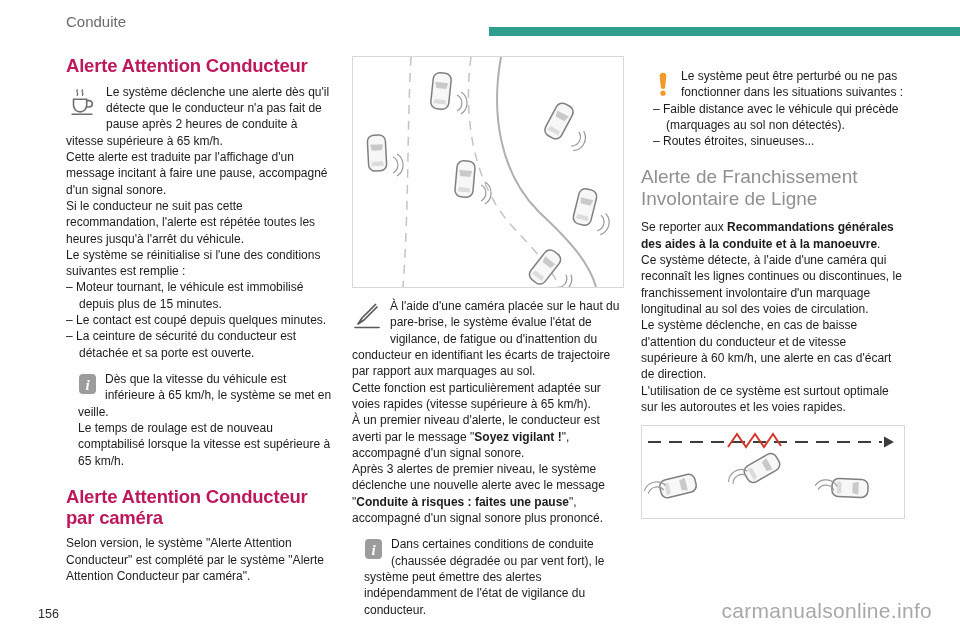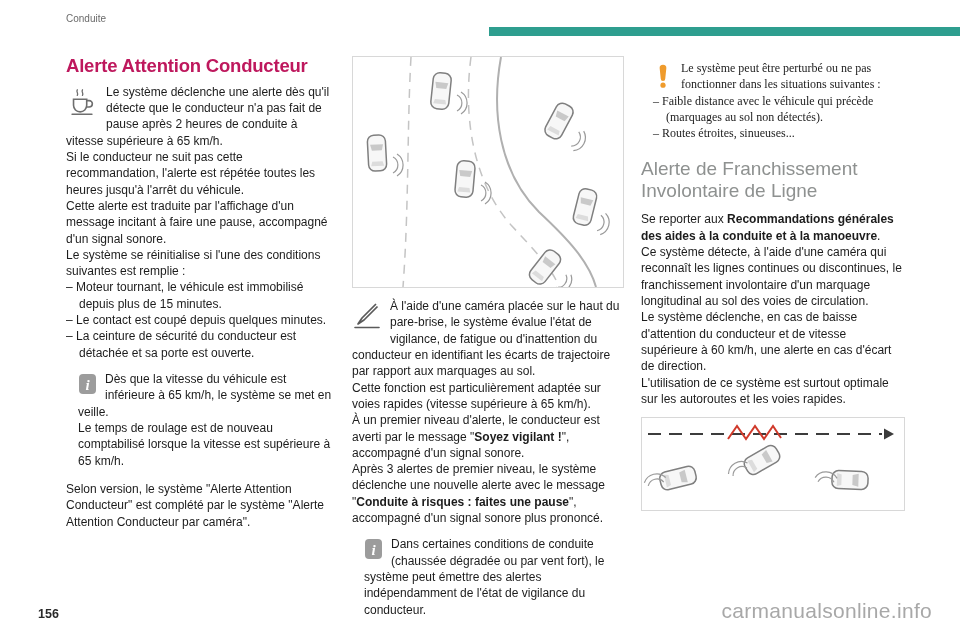--- a/index.html
+++ b/index.html
@@ -1,40 +1,40 @@
 <!DOCTYPE html>
 <html><head>
 <meta charset="utf-8">
 <style>
   html,body{margin:0;padding:0;}
   body{
     width:960px;height:640px;position:relative;overflow:hidden;
     background:#ffffff;color:#1c1c1c;
     font-family:"Liberation Sans", sans-serif;
   }
-  .page-header{position:absolute;left:66px;top:13px;font-size:10px;color:#6b6b6b;}
+  .page-header{position:absolute;left:66px;top:13px;font-size:15px;color:#6b6b6b;}
   .teal-bar{position:absolute;left:489px;top:27px;width:471px;height:9px;background:#2e9e8f;}
   .col{position:absolute;top:56px;font-size:12px;line-height:1.36;}
   #col1{left:66px;width:270px;}
   #col2{left:352px;width:272px;}
   #col3{left:641px;width:264px;}
   h1{margin:0 0 7px 0;}
   .h-black{font-size:18.5px;font-weight:700;color:#be185d;line-height:1.12;letter-spacing:-0.2px;}
   .h-black2{margin-top:18px;}
   .h-gray{font-size:19px;font-weight:400;color:#8e9190;line-height:1.18;margin:16px 0 9px 0;}
   p{margin:0;}
   .bullet{padding-left:13px;text-indent:-13px;}
   .icon-float{float:left;margin:2px 8px 2px 0;}
   .block{margin:10px 0 12px 0;padding-left:12px;}
   .block::after{content:"";display:block;clear:both;}
   .lead::after{content:"";display:block;clear:both;}
   .img-frame{width:100%;border:1px solid #d8d8d8;background:#fff;margin:0 0 10px 0;box-sizing:border-box;}
   .img-frame2{margin:10px 0 0 0;}
   .bold{font-weight:700;margin-top:22px;}
-  .page-number{position:absolute;left:38px;top:607px;font-size:12.5px;font-weight:700;color:#2a2a2a;}
+  .page-number{position:absolute;left:38px;top:607px;font-size:12.5px;font-weight:400;color:#2a2a2a;}
   .watermark{position:absolute;right:28px;top:599px;font-size:21px;color:#a8a8a8;letter-spacing:0.3px;margin-left:32px;}
   svg{display:block;}
   .inline-icon svg{display:block;}
 </style>
 </head>
 <body>
 
 <div class="page-header">Conduite</div>
 <div class="teal-bar"></div>
 
@@ -44,38 +44,39 @@
   <p class="lead">
     <span class="icon-float inline-icon">
       <svg width="32" height="32" viewBox="0 0 34 34">
         <path d="M12 4 c-1.6 2.4 1.6 3.6 0 6 M17.5 4 c-1.6 2.4 1.6 3.6 0 6" fill="none" stroke="#6e6e6e" stroke-width="1.4" stroke-linecap="round"></path>
         <path d="M8 14 h14 v6.5 a7 7 0 0 1 -14 0 z" fill="none" stroke="#6e6e6e" stroke-width="1.7"></path>
         <path d="M22 15.5 h2.6 a3.4 3.4 0 0 1 0 6.8 h-3" fill="none" stroke="#6e6e6e" stroke-width="1.7"></path>
         <path d="M6.5 30 h21" stroke="#6e6e6e" stroke-width="1.7" stroke-linecap="round"></path>
       </svg>
     </span><span>Le système déclenche une alerte dès qu'il détecte que le conducteur n'a pas fait de pause après 2 heures de conduite à vitesse supérieure à 65 km/h.</span>
   </p>
+  <p>Cette alerte est traduite par l'affichage d'un message incitant à faire une pause, accompagné d'un signal sonore.</p>
   <p>Si le conducteur ne suit pas cette recommandation, l'alerte est répétée toutes les heures jusqu'à l'arrêt du véhicule.</p>
-  <p>Cette alerte est traduite par l'affichage d'un message incitant à faire une pause, accompagné d'un signal sonore.</p>
   <p>Le système se réinitialise si l'une des conditions suivantes est remplie :</p>
   <p class="bullet">–  Moteur tournant, le véhicule est immobilisé depuis plus de 15 minutes.</p>
   <p class="bullet">–  Le contact est coupé depuis quelques minutes.</p>
   <p class="bullet">–  La ceinture de sécurité du conducteur est détachée et sa porte est ouverte.</p>
 
   <div class="block">
     <span class="icon-float inline-icon">
       <svg width="19" height="22" viewBox="0 0 19 22">
         <rect x="1" y="1" width="17" height="20" rx="4" fill="#9c9c9c"></rect>
         <text x="9.5" y="16.5" text-anchor="middle" font-family="Liberation Serif, serif" font-style="italic" font-weight="bold" font-size="15" fill="#ffffff">i</text>
       </svg>
     </span>
     <p>Dès que la vitesse du véhicule est inférieure à 65 km/h, le système se met en veille.</p>
     <p>Le temps de roulage est de nouveau comptabilisé lorsque la vitesse est supérieure à 65 km/h.</p>
   </div>
 
+  <h1 class="h-black h-black2">Alerte Attention Conducteur par caméra</h1>
   <p>Selon version, le système "Alerte Attention Conducteur" est complété par le système "Alerte Attention Conducteur par caméra".</p>
 </div>
 
 <div class="col" id="col2">
 
   <div class="img-frame">
     <svg width="270" height="230" viewBox="0 0 270 230">
       <defs>
         <g id="carA">
           <rect x="-9" y="-18" width="18" height="36" rx="6.5" fill="#f7f7f7" stroke="#7f7f7f" stroke-width="1.5"></rect>
@@ -124,21 +125,21 @@
         <rect x="1" y="1" width="17" height="20" rx="4" fill="#9c9c9c"></rect>
         <text x="9.5" y="16.5" text-anchor="middle" font-family="Liberation Serif, serif" font-style="italic" font-weight="bold" font-size="15" fill="#ffffff">i</text>
       </svg>
     </span>
     <p>Dans certaines conditions de conduite (chaussée dégradée ou par vent fort), le système peut émettre des alertes indépendamment de l'état de vigilance du conducteur.</p>
   </div>
 </div>
 
 <div class="col" id="col3">
 
-  <div class="block" style="margin-top:4px;font-family:Liberation Serif, serif;">
+  <div class="block" style="margin-top:12px;">
     <span class="icon-float inline-icon">
       <svg width="20" height="28" viewBox="0 0 24 30">
         <path d="M12 1.5 c2.8 0 4.3 1.7 4 4.3 l-1.3 12.4 a2.7 2.7 0 0 1 -5.4 0 L8 5.8 C7.7 3.2 9.2 1.5 12 1.5 z" fill="#ef9b2c"></path>
         <circle cx="12" cy="26" r="3.1" fill="#ef9b2c"></circle>
       </svg>
     </span>
     <p>Le système peut être perturbé ou ne pas fonctionner dans les situations suivantes :</p>
     <p class="bullet">–  Faible distance avec le véhicule qui précède (marquages au sol non détectés).</p>
     <p class="bullet">–  Routes étroites, sinueuses...</p>
   </div>

